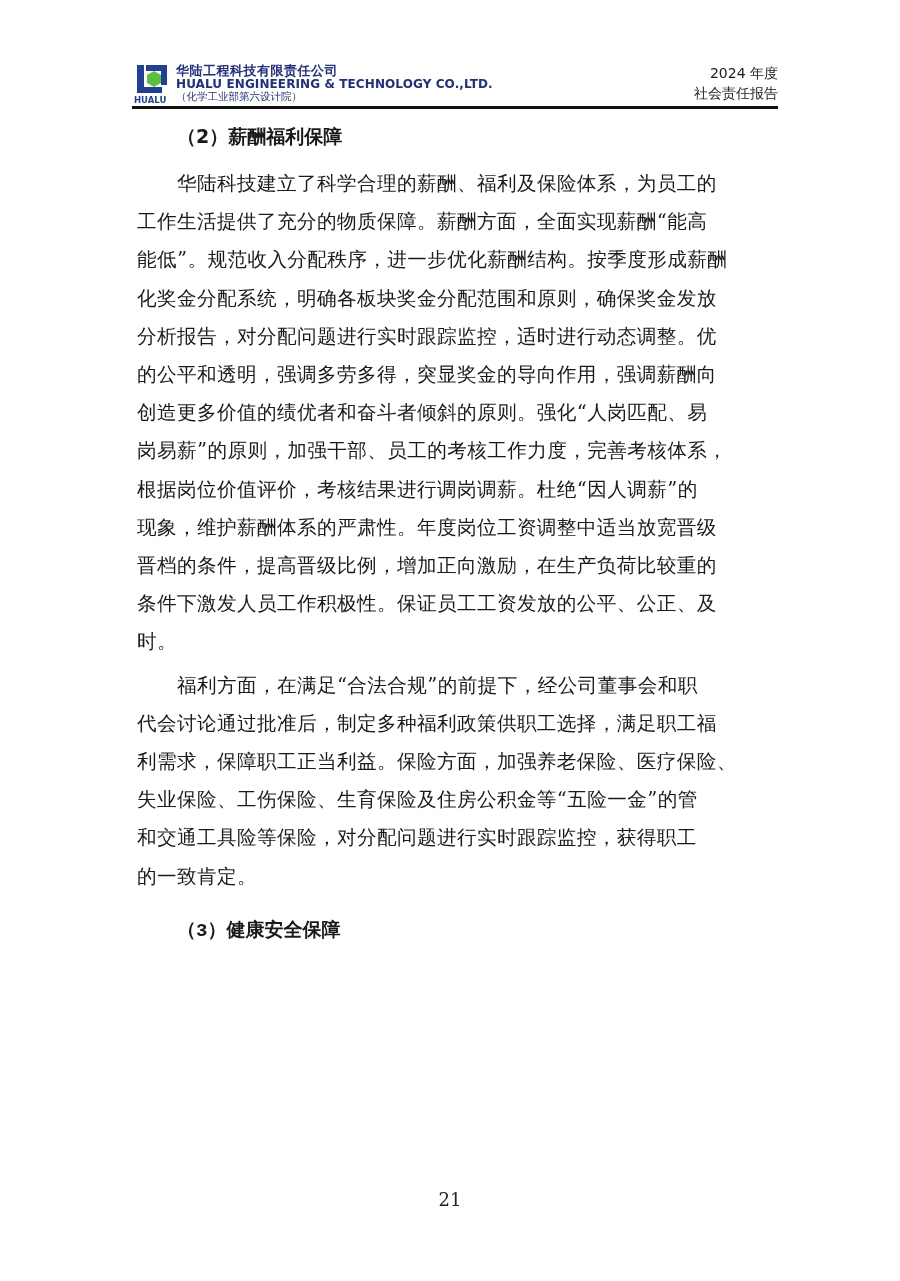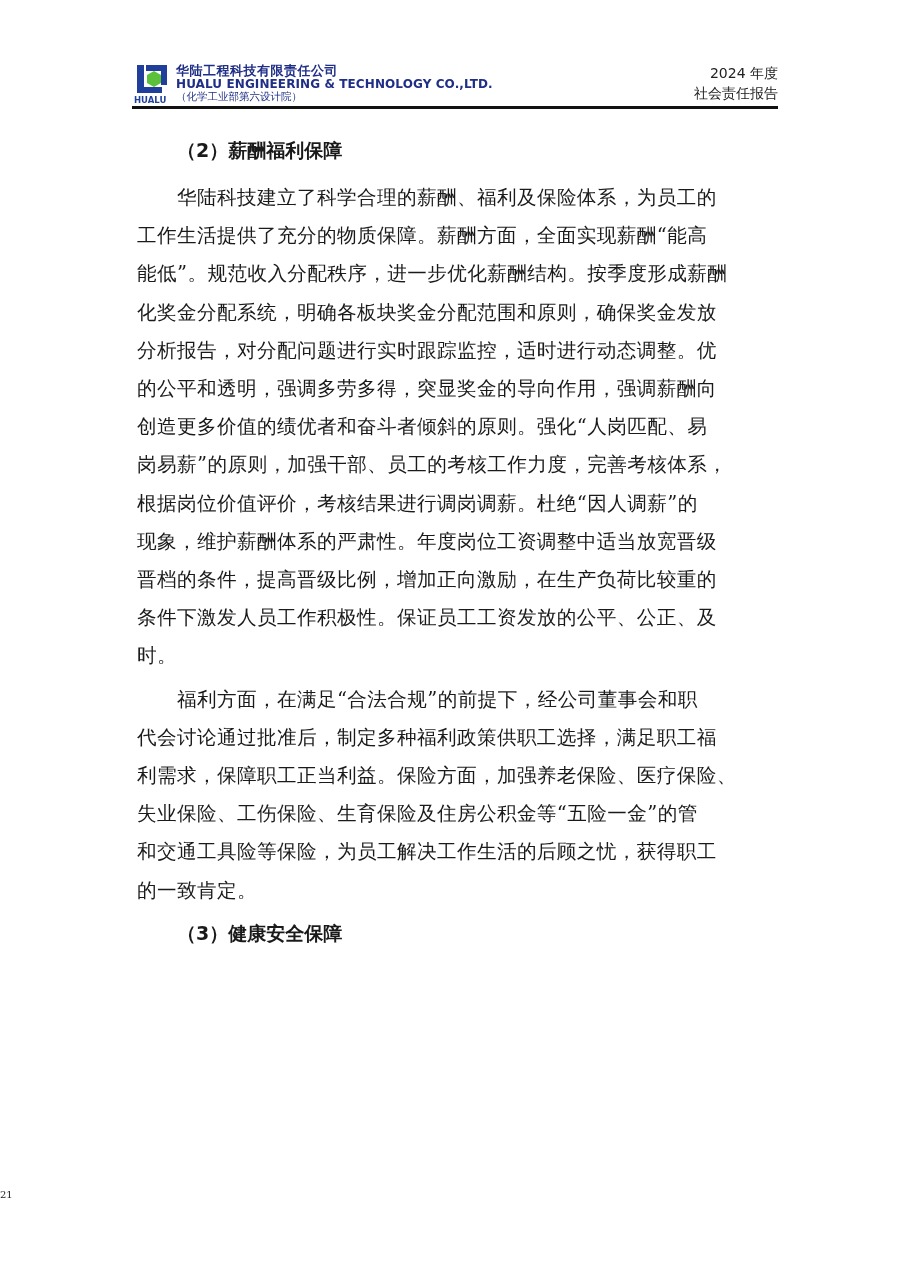--- a/index.html
+++ b/index.html
@@ -15,22 +15,22 @@
     .company-sub { font-family: "DejaVu Sans", sans-serif; font-size: 10.5px; color: #1f2f86; line-height: 14px; }
     .report { position: absolute; right: 0; top: 3px; text-align: right;
               font-family: "DejaVu Sans", sans-serif; font-size: 14px; color: #222; line-height: 20px; }
     .header-rule { position: absolute; left: 132px; top: 106px; width: 646px; height: 3px; background: #111; }
     .content { position: absolute; left: 137px; top: 118px; width: 620px; }
     .h { font-family: "DejaVu Sans", sans-serif; font-weight: bold; font-size: 19px;
          padding-left: 40px; line-height: 30px; margin: 0; }
     .p { font-size: 19.6px; line-height: 38.2px; margin: 0; text-align: justify;
          text-align-last: left; letter-spacing: 0.4px; }
     .line { display: block; white-space: nowrap; }
-    .page-num { position: absolute; left: 0; width: 900px; top: 1189px; text-align: left;
-                font-family: "DejaVu Serif", serif; font-size: 10px; color: #222; }
+    .page-num { position: absolute; left: 0; width: 900px; top: 1189px; text-align: center;
+                font-family: "DejaVu Serif", serif; font-size: 18px; color: #222; }
   </style>
 </head>
 <body>
 
 <div class="header">
   <div class="logo">
     <svg width="36" height="42" viewBox="0 0 36 42">
       <path d="M3 3 h7 v22 h18 v6 h-25 z" fill="#1f3f9a"></path>
       <path d="M12 3 h21 v20 h-6 v-14 h-15 z" fill="#1f3f9a"></path>
       <polygon points="20,9 27,13 27,21 20,25 13,21 13,13" fill="#5cc13a"></polygon>
@@ -43,21 +43,21 @@
     <div class="company-sub">（化学工业部第六设计院）</div>
   </div>
   <div class="report">
     <div>2024 年度</div>
     <div>社会责任报告</div>
   </div>
 </div>
 <div class="header-rule"></div>
 
 <div class="content">
-  <h2 class="h" style="margin-top:17px;">（2）薪酬福利保障</h2>
+  <h2 class="h" style="margin-top:3px;">（2）薪酬福利保障</h2>
 
   <div class="p" style="margin-top:14px;">
     <span class="line" style="padding-left:40px;">华陆科技建立了科学合理的薪酬、福利及保险体系，为员工的</span>
     <span class="line">工作生活提供了充分的物质保障。薪酬方面，全面实现薪酬“能高</span>
     <span class="line">能低”。规范收入分配秩序，进一步优化薪酬结构。按季度形成薪酬</span>
     <span class="line">化奖金分配系统，明确各板块奖金分配范围和原则，确保奖金发放</span>
     <span class="line">分析报告，对分配问题进行实时跟踪监控，适时进行动态调整。优</span>
     <span class="line">的公平和透明，强调多劳多得，突显奖金的导向作用，强调薪酬向</span>
     <span class="line">创造更多价值的绩优者和奋斗者倾斜的原则。强化“人岗匹配、易</span>
     <span class="line">岗易薪”的原则，加强干部、员工的考核工作力度，完善考核体系，</span>
@@ -66,20 +66,20 @@
     <span class="line">晋档的条件，提高晋级比例，增加正向激励，在生产负荷比较重的</span>
     <span class="line">条件下激发人员工作积极性。保证员工工资发放的公平、公正、及</span>
     <span class="line">时。</span>
   </div>
 
   <div class="p" style="margin-top:5px;">
     <span class="line" style="padding-left:40px;">福利方面，在满足“合法合规”的前提下，经公司董事会和职</span>
     <span class="line">代会讨论通过批准后，制定多种福利政策供职工选择，满足职工福</span>
     <span class="line">利需求，保障职工正当利益。保险方面，加强养老保险、医疗保险、</span>
     <span class="line">失业保险、工伤保险、生育保险及住房公积金等“五险一金”的管</span>
-    <span class="line">和交通工具险等保险，为员工解决工作生活的后顾之忧，获得职工</span>
+    <span class="line">和交通工具险等保险，对分配问题进行实时跟踪监控，获得职工</span>
     <span class="line">的一致肯定。</span>
   </div>
 
-  <h2 class="h" style="margin-top:8px;">（3）健康安全保障</h2>
+  <h2 class="h" style="margin-top:20px;font-family:Liberation Mono, monospace;">（3）健康安全保障</h2>
 </div>
 
 <div class="page-num">21</div>
 
 </body></html>

